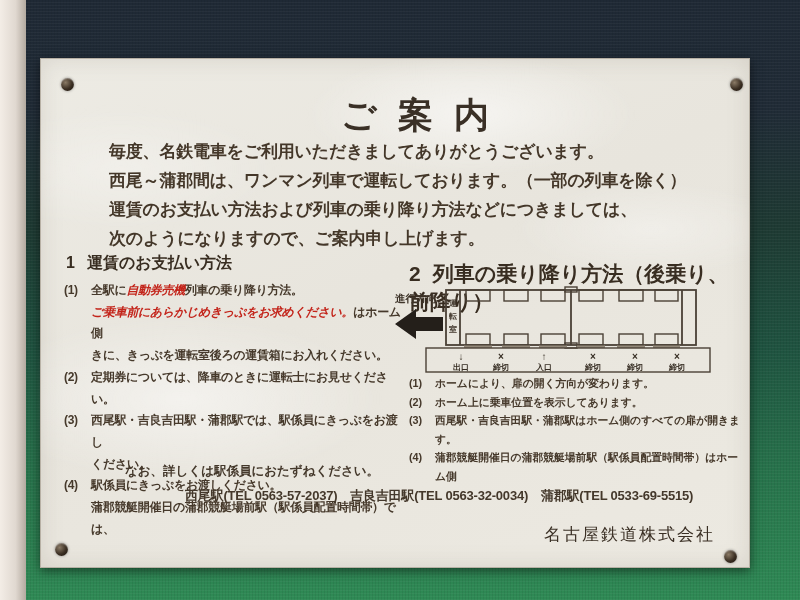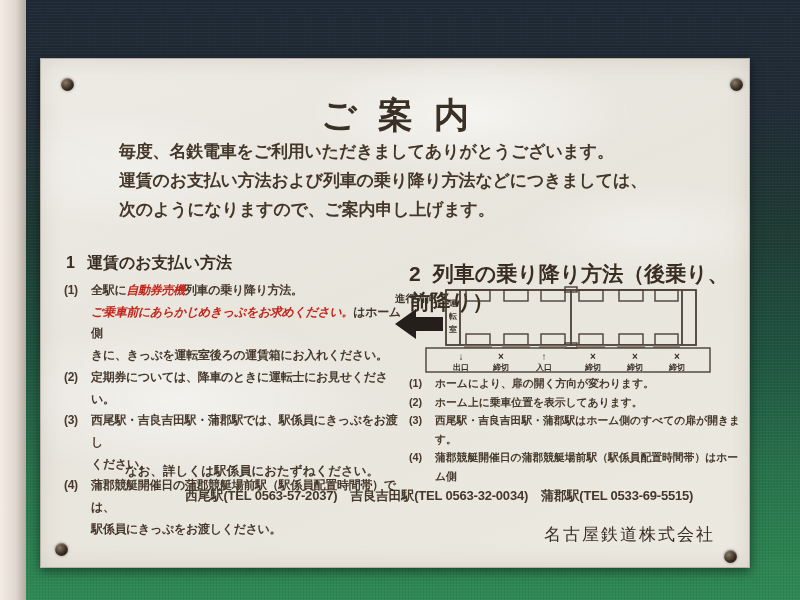--- a/index.html
+++ b/index.html
@@ -19,22 +19,22 @@
   .sheen{position:absolute;inset:0;pointer-events:none;
     background:radial-gradient(ellipse 240px 90px at 430px 55px,rgba(255,255,255,.55),transparent 70%),
       radial-gradient(ellipse 290px 120px at 140px 340px,rgba(255,255,255,.5),transparent 70%),
       radial-gradient(ellipse 200px 70px at 610px 170px,rgba(255,255,255,.35),transparent 70%),
       radial-gradient(ellipse 230px 90px at 80px 110px,rgba(255,255,255,.3),transparent 70%);
     filter:blur(2px);}
   .screw{position:absolute;width:13px;height:13px;border-radius:50%;
     background:radial-gradient(circle at 35% 35%,#8a7a66,#3a2e22 55%,#170f09);
     box-shadow:0 0 3px rgba(0,0,0,.4), inset 0 1px 1px rgba(255,255,255,.35);}
   .title{position:absolute;top:33px;left:0;width:100%;text-align:center;
-    font-size:35px;font-weight:700;letter-spacing:.6em;text-indent:.6em;color:#3a3026;}
-  .intro{position:absolute;left:78px;top:78px;font-size:17px;line-height:29px;
+    font-size:35px;font-weight:700;letter-spacing:.6em;text-indent:.6em;color:#3a3026;padding-left:20px;}
+  .intro{position:absolute;left:68px;top:78px;font-size:17px;line-height:29px;
     font-weight:600;color:#443729;letter-spacing:-.2px;}
   .shead{position:absolute;font-size:16px;font-weight:700;color:#382d21;}
   .shead .no{margin-right:12px;}
   .s1head{left:25px;top:194px;}
   .s2head{left:368px;top:201px;font-size:21px;}
   .list{position:absolute;font-weight:600;color:#46392b;}
   .s1{left:23px;top:221px;width:340px;font-size:12px;line-height:21.7px;letter-spacing:-.3px;}
   .s2{left:368px;top:315px;width:335px;font-size:10.8px;line-height:18.6px;}
   .li{display:flex;}
   .s1 .m{width:27px;flex:none;}
@@ -63,20 +63,21 @@
 
   <div class="screw" style="left:20px;top:19px;"></div>
   <div class="screw" style="left:689px;top:19px;"></div>
   <div class="screw" style="left:14px;top:484px;"></div>
   <div class="screw" style="left:683px;top:491px;"></div>
 
   <div class="title">ご案内</div>
 
   <div class="intro">
     <div>毎度、名鉄電車をご利用いただきましてありがとうございます。</div>
+    <div>西尾～蒲郡間は、ワンマン列車で運転しております。（一部の列車を除く）</div>
     <div>運賃のお支払い方法および列車の乗り降り方法などにつきましては、</div>
     <div>次のようになりますので、ご案内申し上げます。</div>
   </div>
 
   <div class="shead s1head">
     <span class="no">1</span><span>運賃のお支払い方法</span>
   </div>
 
   <div class="list s1">
     <div class="li">
@@ -96,22 +97,22 @@
     <div class="li">
       <span class="m">(3)</span>
       <div>
         <div>西尾駅・吉良吉田駅・蒲郡駅では、駅係員にきっぷをお渡し</div>
         <div>ください。</div>
       </div>
     </div>
     <div class="li">
       <span class="m">(4)</span>
       <div>
+        <div>駅係員にきっぷをお渡しください。</div>
         <div>蒲郡競艇開催日の蒲郡競艇場前駅（駅係員配置時間帯）では、</div>
-        <div>駅係員にきっぷをお渡しください。</div>
       </div>
     </div>
   </div>
 
   <div class="shead s2head">
     <span class="no">2</span><span>列車の乗り降り方法（後乗り、前降り）</span>
   </div>
 
   <svg class="diagram" viewBox="0 0 325 90">
     <text x="2" y="16" class="dg-dir">進行方向</text>

